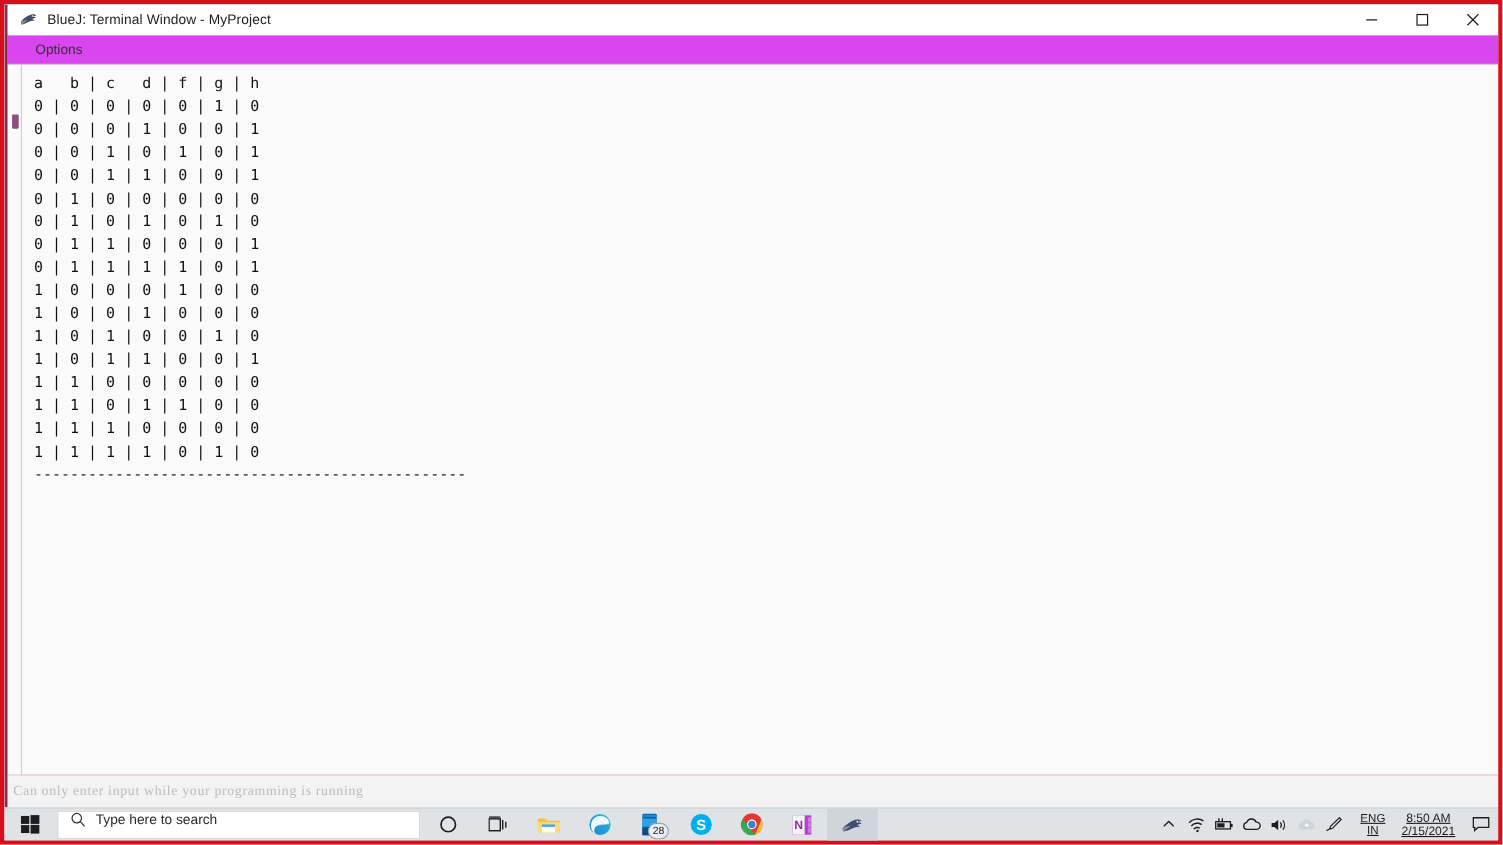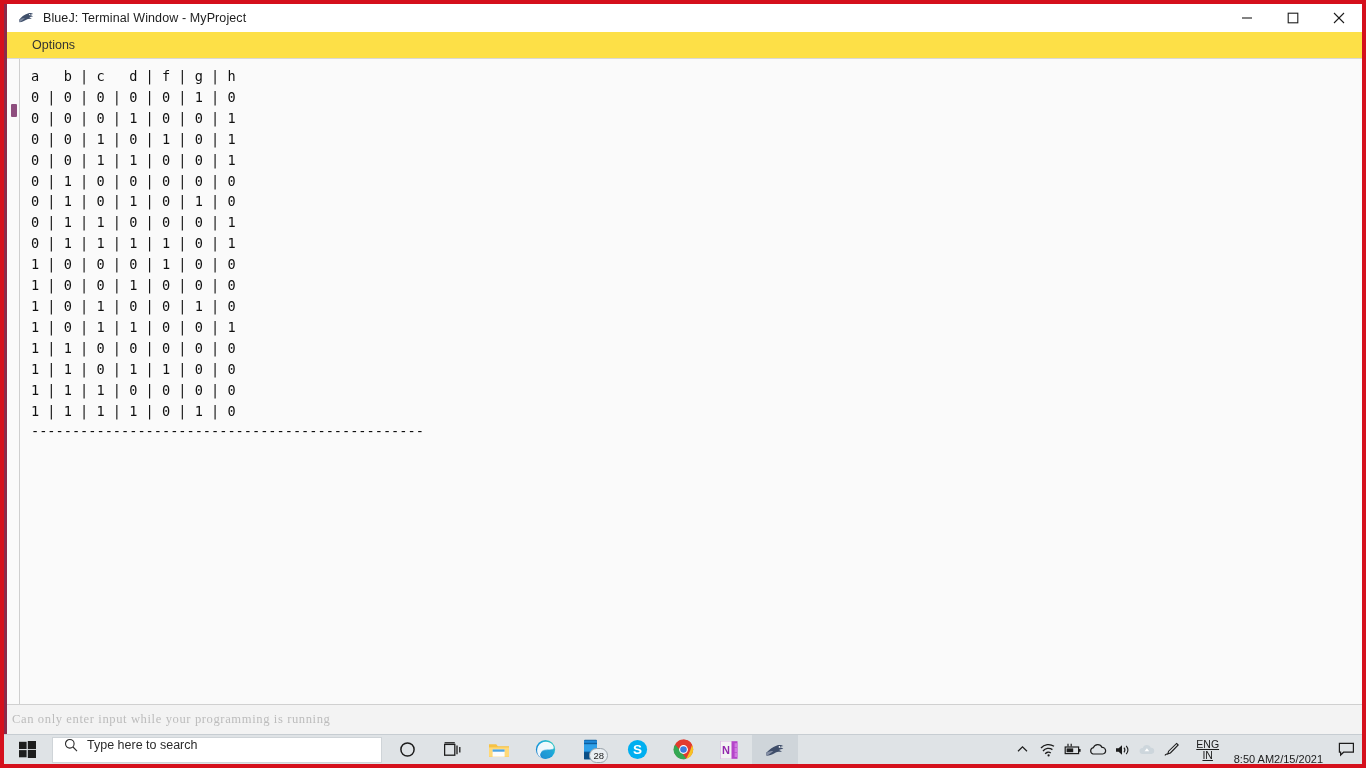--- a/index.html
+++ b/index.html
@@ -62,21 +62,21 @@
     width: 46px; height: 28px;
     display: flex; align-items: center; justify-content: center;
     cursor: default;
   }
   .tb-btn svg { display: block; }
 
   
   .menubar {
     height: 27px;
     flex: 0 0 27px;
-    background: #fde047;
+    background: #d946ef;
     border-bottom: 1px solid #d8d8d8;
     display: flex; align-items: center;
   }
   .menu-item {
     font-size: 12.5px;
     color: #333;
     padding: 3px 9px;
     margin-left: 16px;
     cursor: default;
   }
@@ -198,22 +198,22 @@
   .tray-lang {
     width: 40px; height: 30px;
     display: flex; flex-direction: column;
     align-items: center; justify-content: center;
     font-size: 10.5px; color: #1c1c1c; line-height: 11px;
     margin-left: 3px;
     text-decoration: underline;
   }
   .tray-clock {
     height: 30px;
-    display: flex; flex-direction: row;
-    align-items: flex-end; justify-content: center;
+    display: flex; flex-direction: column;
+    align-items: center; justify-content: center;
     font-size: 11px; color: #1c1c1c; line-height: 12px;
     padding: 0 9px 0 6px;
     text-align: right;
     text-decoration: underline;
   }
   .tray-notif {
     width: 28px; height: 30px;
     display: flex; align-items: center; justify-content: center;
     margin-right: 2px;
   }

